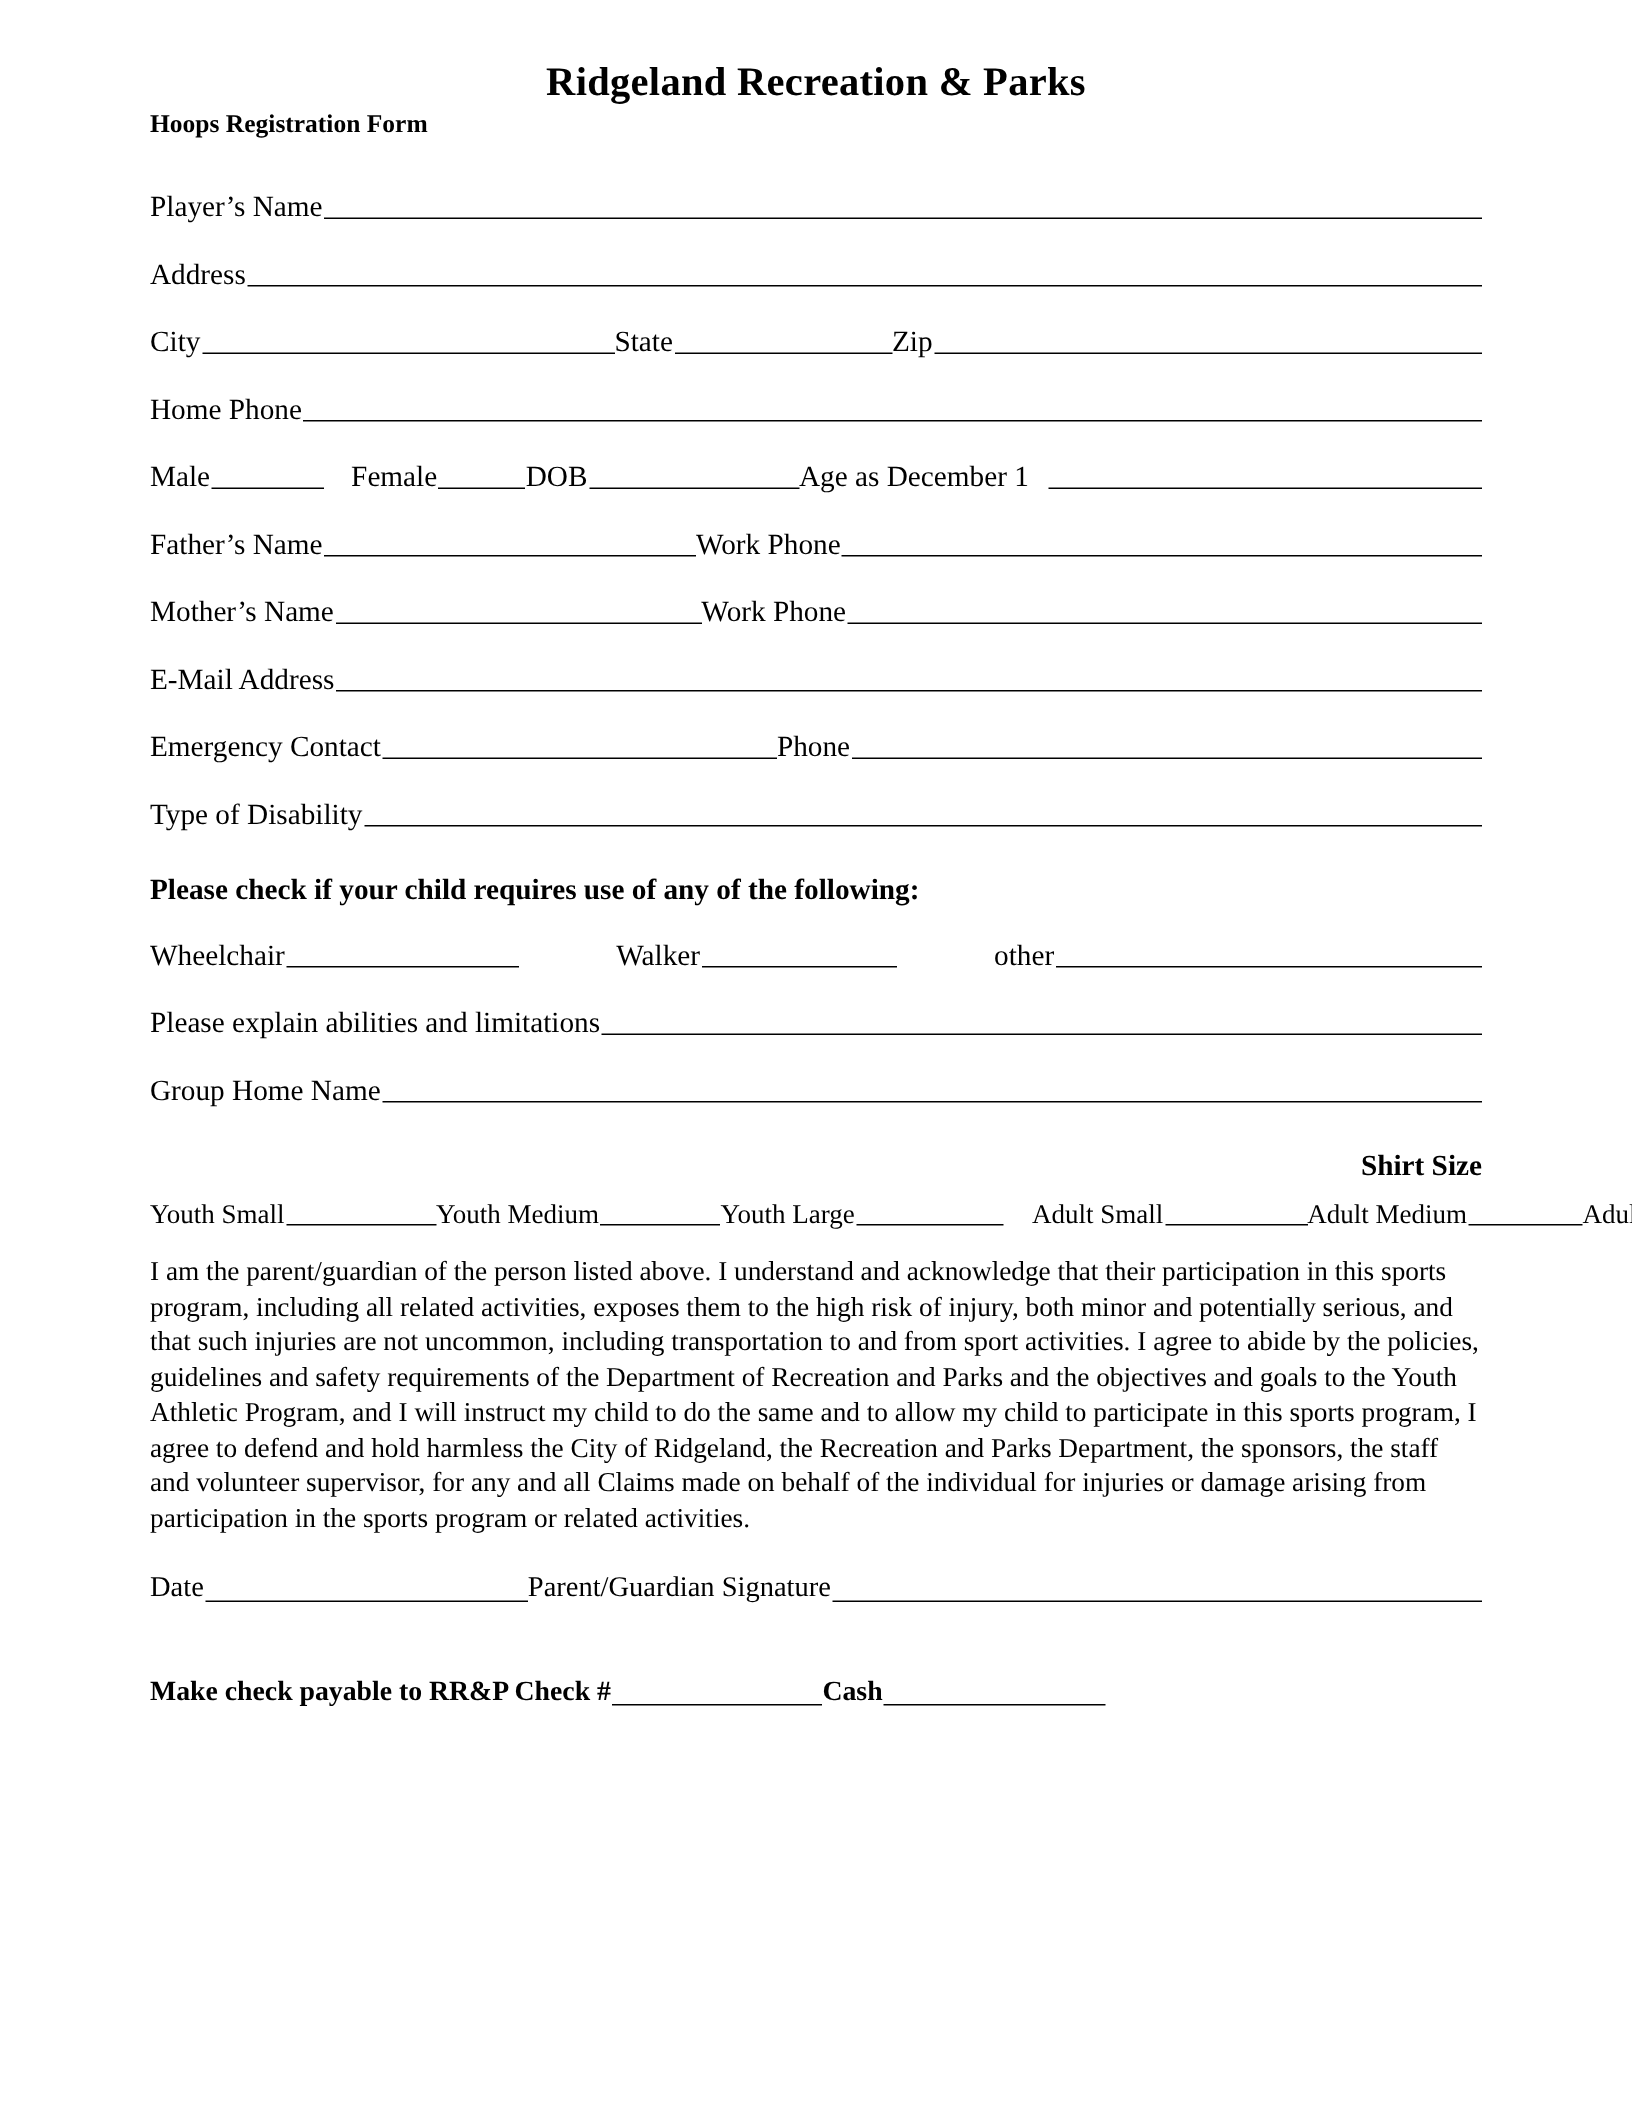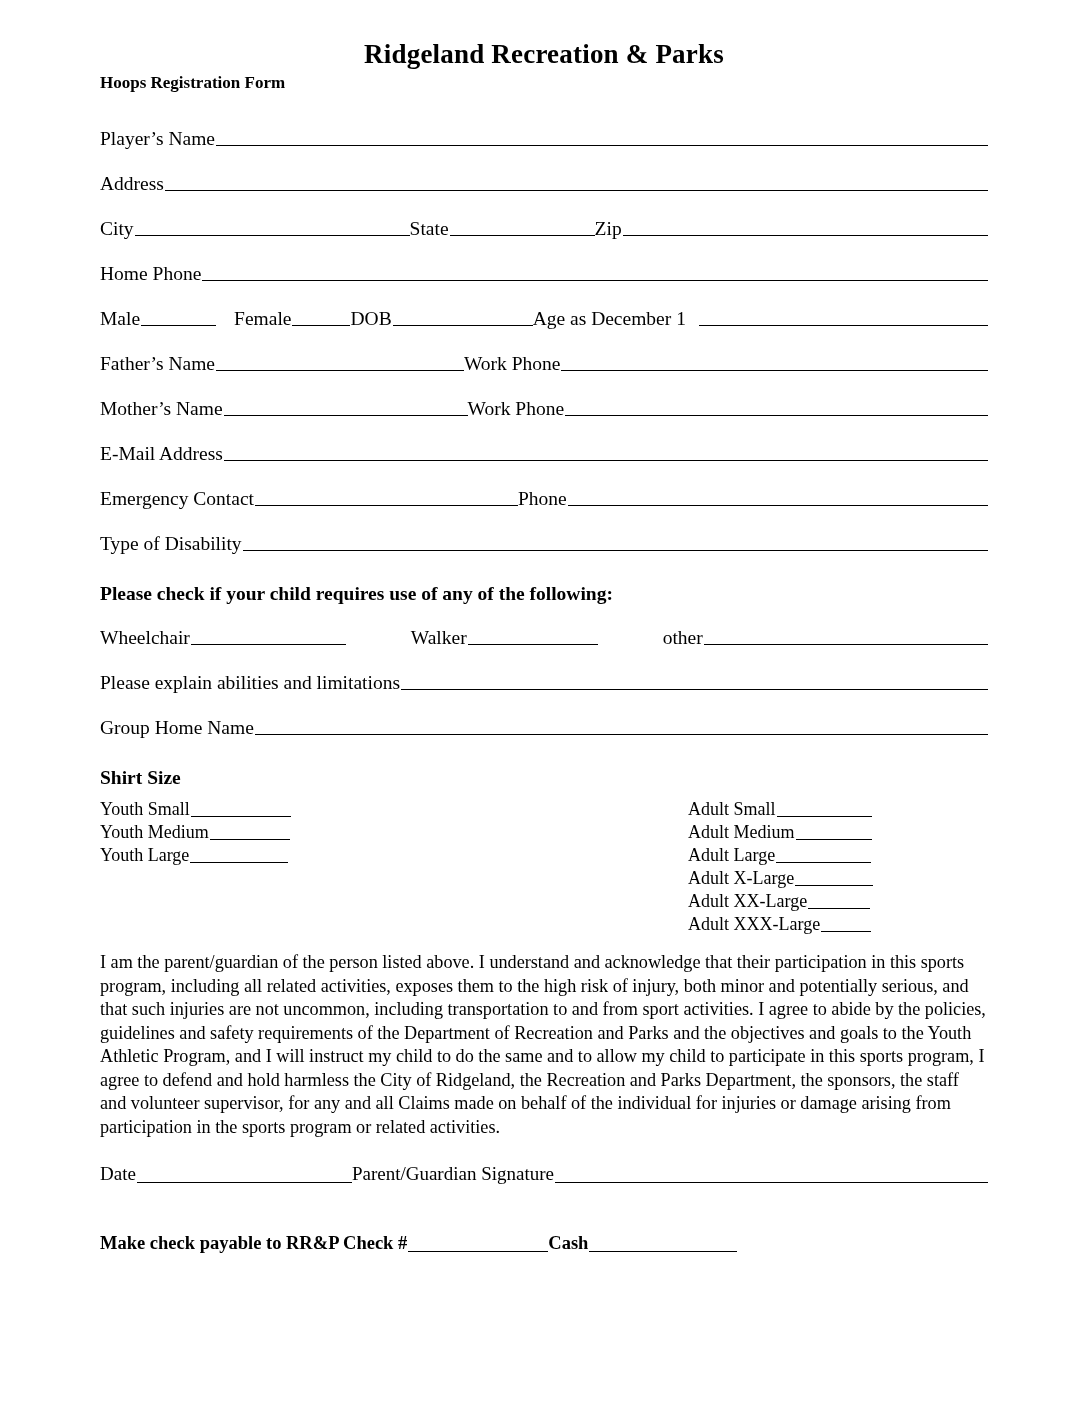--- a/index.html
+++ b/index.html
@@ -56,32 +56,32 @@
     height: 17px;
     margin-bottom: 2px;
   }
   .line.grow { flex: 1 1 auto; }
   .section-head {
     font-size: 19.5px;
     font-weight: bold;
     margin-top: 30px;
   }
   .shirt-head {
-    text-align: left;
+    text-align: right;
     font-weight: bold;
     font-size: 19.5px;
     margin-top: 30px;
   }
   .shirt-wrap {
     display: flex;
     justify-content: space-between;
     margin-top: 6px;
     font-size: 18px;
   }
-  .shirt-col { display: flex; flex-direction: column; }
+  .shirt-col { display: flex; flex-direction: row; }
   .shirt-col.right { width: 300px; }
   .shirt-item {
     display: flex;
     align-items: flex-end;
     line-height: 1.0;
     margin-top: 5px;
     white-space: nowrap;
   }
   .shirt-item .line { height: 15px; margin-bottom: 1px; }
   .shirt-col.right .shirt-item { justify-content: flex-start; }

